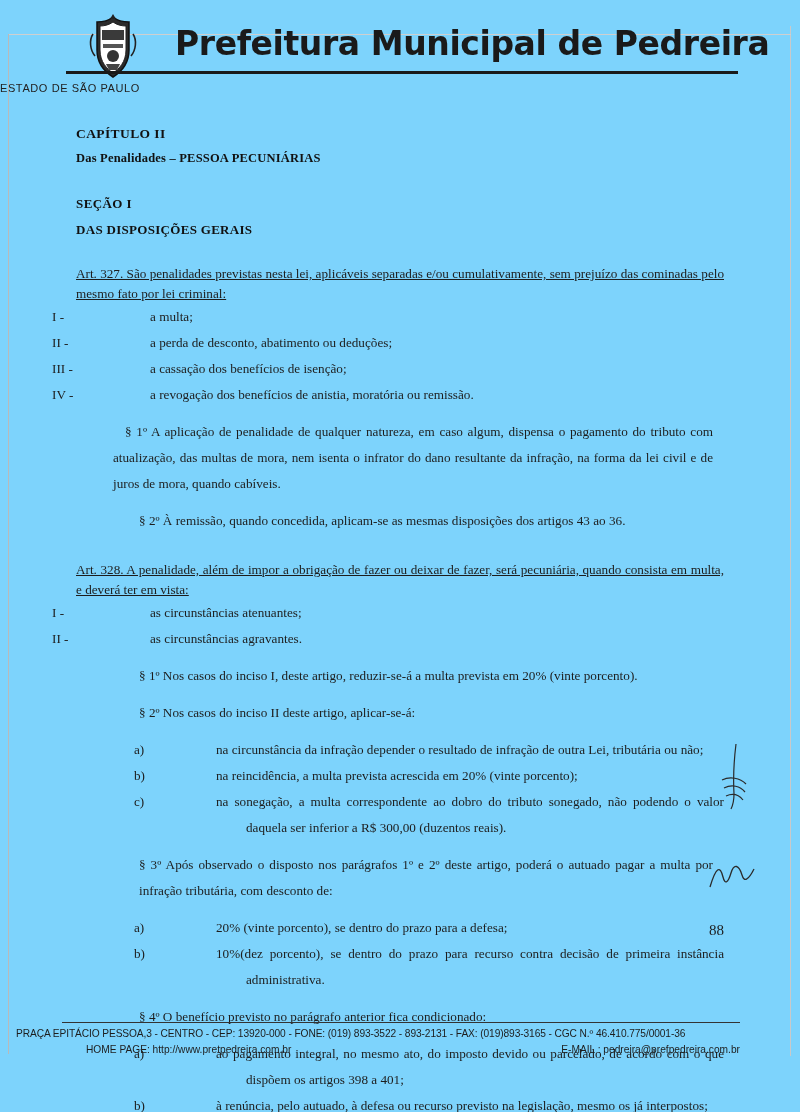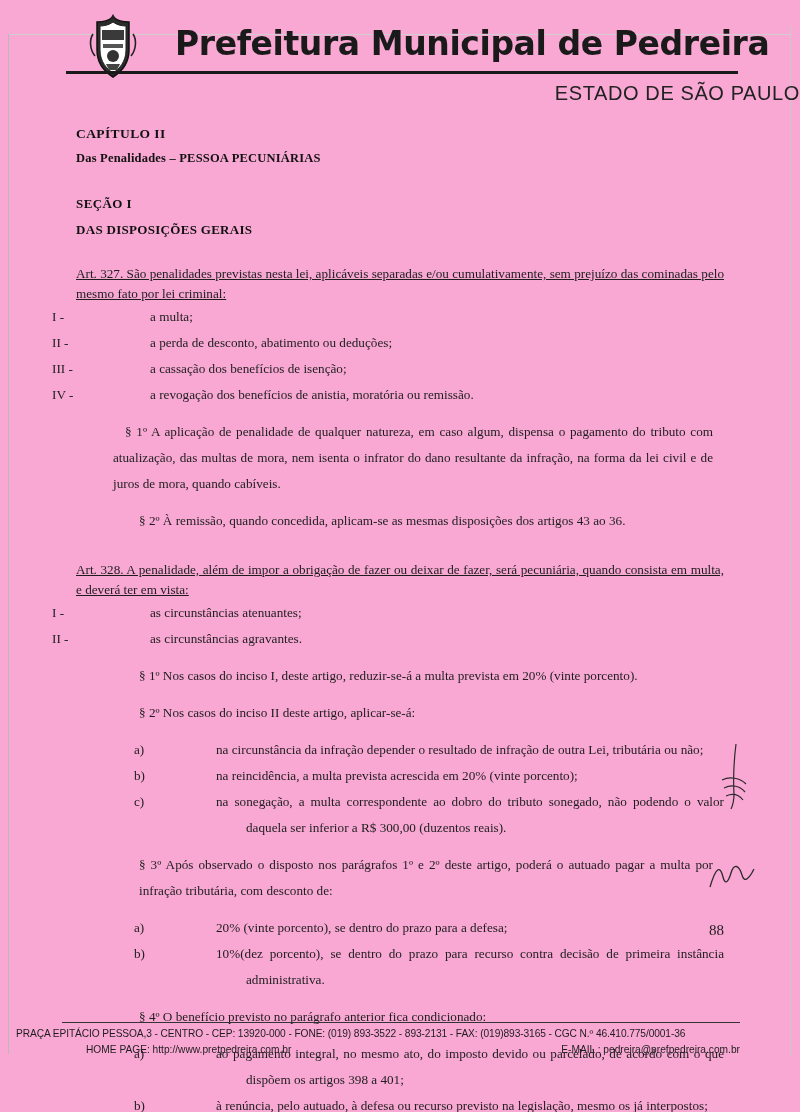--- a/index.html
+++ b/index.html
@@ -14,21 +14,21 @@
     color: #111;
     position: relative;
     overflow: hidden;
   }
 
   .page {
     position: absolute;
     inset: 0;
     width: 800px;
     height: 1112px;
-    background: #f9a8d4;
+    background: #7dd3fc;
   }
 
   
   .scan-edge-left {
     position: absolute;
     left: 8px; top: 34px;
     width: 1px; height: 1020px;
     background: #b9b9b9;
   }
   .scan-edge-right {
@@ -73,23 +73,23 @@
   .title-rule {
     position: absolute;
     left: 66px; top: 61px;
     width: 672px; height: 3px;
     background: #1a1a1a;
   }
   .subtitle {
     position: absolute;
     left: 0; top: 72px;
     width: 800px;
-    text-align: right;
+    text-align: left;
     font-family: "Liberation Sans", sans-serif;
-    font-size: 20px;
+    font-size: 11px;
     letter-spacing: 0.6px;
     color: #222;
   }
 
   
   .doc {
     position: absolute;
     left: 76px; top: 118px;
     width: 648px;
   }

